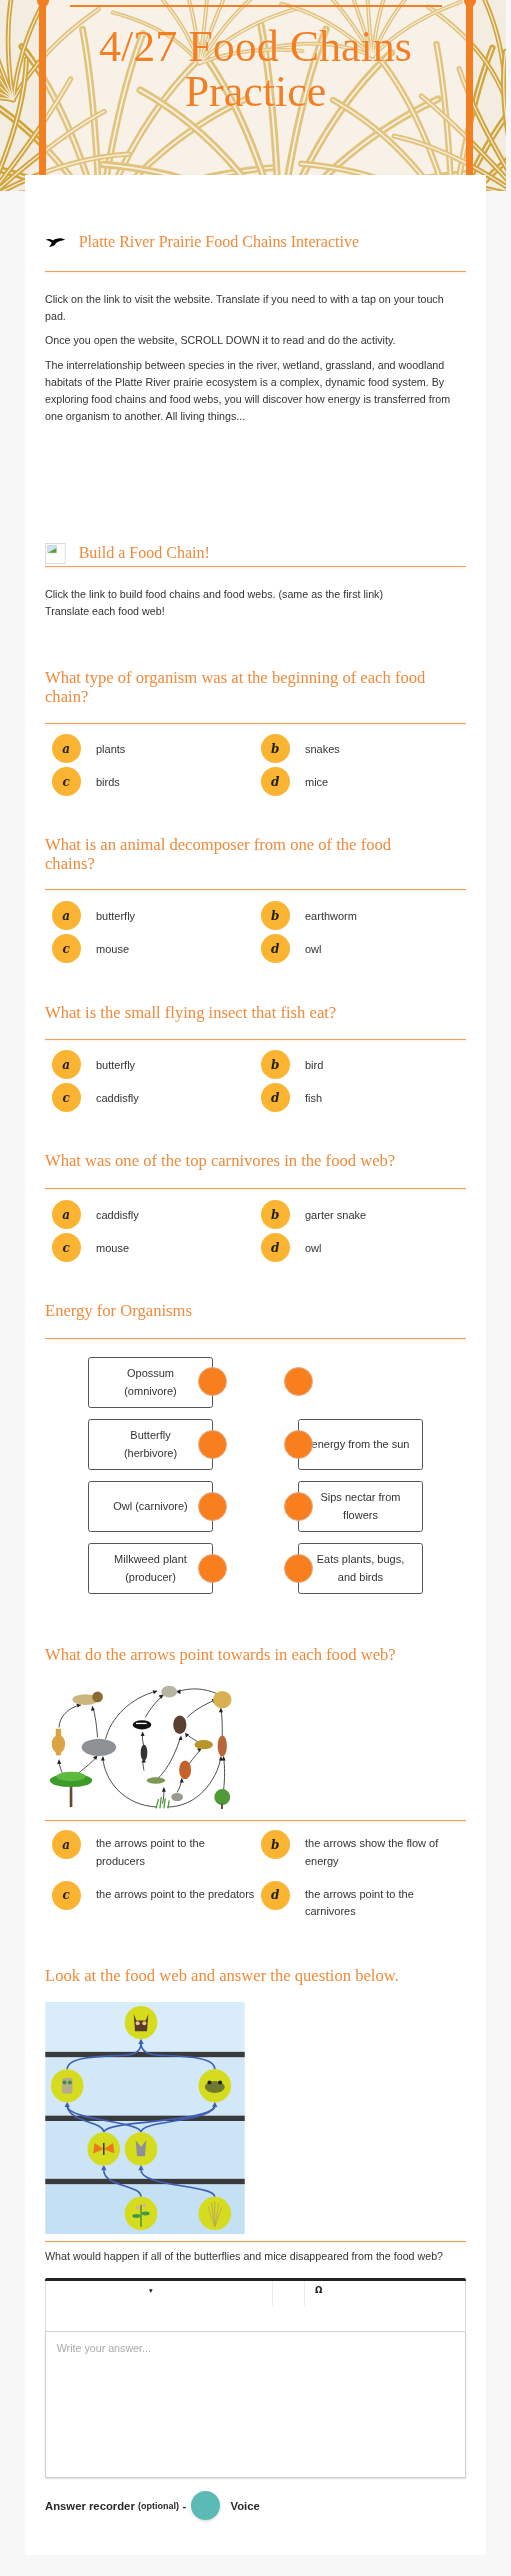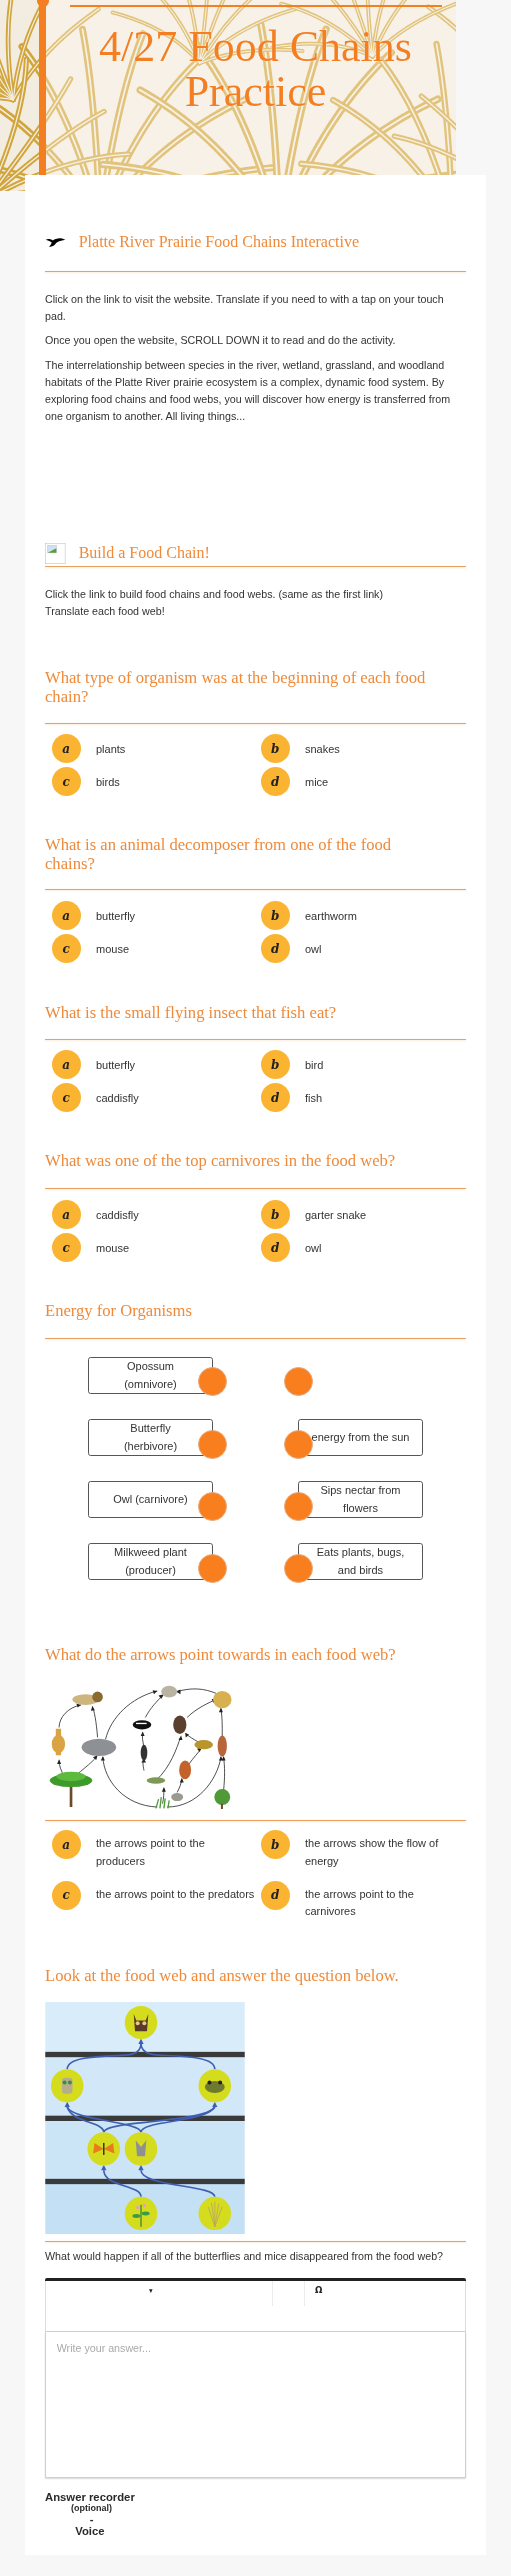--- a/index.html
+++ b/index.html
@@ -1,20 +1,20 @@
 <!DOCTYPE html>
 <html style="font-size:10.7px"><head>
 <meta charset="utf-8">
 <style>
   html, body { margin:0; padding:0; }
   body { width:511px; height:2576px; background:#f7f7f7; position:relative; overflow:hidden;
          font-family:"Liberation Sans", sans-serif; color:#333; }
 
   
-  .hero { position:absolute; left:0; top:0; width:456px; height:191px; background:#f3ece0; overflow:hidden; }
+  .hero { position:absolute; left:0; top:0; width:506px; height:191px; background:#f3ece0; overflow:hidden; }
   .hero .pattern { position:absolute; left:0; top:0; }
   .frame-inner { position:absolute; left:46px; top:0; width:420px; height:191px; background:rgba(255,252,246,0.35); }
   .frame-left, .frame-right, .frame-top { position:absolute; background:#f47e22; }
   .frame-left { left:39px; top:0; width:6.7px; height:191px; }
   .frame-right { left:466px; top:0; width:7.3px; height:191px; }
   .frame-top { left:70px; top:4.7px; width:372px; height:2.7px; }
   .frame-corner { position:absolute; top:-5.3px; width:12px; height:12px; border-radius:50%; background:#f47e22; }
   .hero-title { position:absolute; left:0; top:24px; width:511px; margin:0; text-align:center;
                 font-family:"Liberation Serif", serif; font-weight:normal; font-size:44px; line-height:45px;
                 color:#f47e22; text-shadow:0 0 2px rgba(255,255,255,0.7); }
@@ -40,21 +40,21 @@
   .options { display:grid; grid-template-columns:209px 209px; padding-left:6.7px; }
   .option { display:flex; align-items:center; height:33px; cursor:pointer; }
   .badge { width:29px; height:29px; border-radius:50%; background:#fbb431; flex:none;
            display:flex; align-items:center; justify-content:center;
            font-family:"DejaVu Serif", serif; font-style:italic; font-weight:bold; font-size:12px; color:#222; }
   .option-label { margin-left:15.3px; font-size:11px; color:#333; }
   .options.multi .option { align-items:flex-start; height:auto; margin-bottom:10.7px; }
   .options.multi .option-label { margin-top:5.3px; line-height:17.3px; max-width:160px; }
 
   
-  .match-box { position:absolute; height:37px; border:0.7px solid #555; border-radius:2.7px; box-sizing:border-box;
+  .match-box { position:absolute; height:51px; border:0.7px solid #555; border-radius:2.7px; box-sizing:border-box;
                display:flex; align-items:center; justify-content:center; text-align:center;
                font-size:11px; line-height:17.3px; color:#333; background:#fff; cursor:grab; }
   .match-left { left:63px; width:125px; padding:0 16.6px; }
   .match-right { left:273px; width:125px; padding:0 12px; }
   .match-dot { position:absolute; width:29px; height:29px; border-radius:50%; background:#f97f1e;
                border:1px solid #e2ac86; box-sizing:border-box; cursor:pointer; }
 
   
   .editor { position:absolute; left:20px; top:2103px; width:421px; height:200px; }
   .toolbar-topbar { height:2.7px; background:#222; border-radius:2px 2px 0 0; }
@@ -62,21 +62,21 @@
              border-bottom:1.3px solid #cfcfcf; box-sizing:border-box; }
   .tb-caret { position:absolute; left:103px; top:5.3px; font-size:7.3px; color:#222; cursor:pointer; }
   .tb-sep { position:absolute; top:0; width:0.7px; height:25px; background:#ececec; }
   .tb-omega { position:absolute; left:269px; top:4.7px; font-family:"DejaVu Sans", sans-serif; font-weight:bold; font-size:8.7px; color:#222; cursor:pointer; }
   .answer-area { display:block; width:421px; height:146px; box-sizing:border-box; border:0.7px solid #cfcfcf; border-top:none;
                  box-shadow:0 0.7px 1.3px rgba(0,0,0,0.15); resize:none; padding:10.7px;
                  font-family:"Liberation Sans", sans-serif; font-size:10.7px; color:#333; outline:none; }
   .answer-area::placeholder { color:#aaa; }
 
   .recorder { position:absolute; left:20px; top:2316px; height:29px; display:flex; align-items:center;
-              font-weight:bold; color:#2a2a2a;flex-direction:column; }
+              font-weight:bold; color:#2a2a2a; }
   .rec-label { font-size:11.3px; }
   .rec-optional { font-size:9px; margin-left:3.3px; }
   .rec-dash { font-size:11.3px; margin-left:3.3px; }
   .voice-btn { width:29px; height:29px; border-radius:50%; background:#5bbab5; margin:0 10px 0 5.3px;
                box-shadow:0 1.3px 2.7px rgba(0,0,0,0.15); cursor:pointer; }
   .rec-voice { font-size:11.3px; }
 </style>
 </head>
 <body>
 

